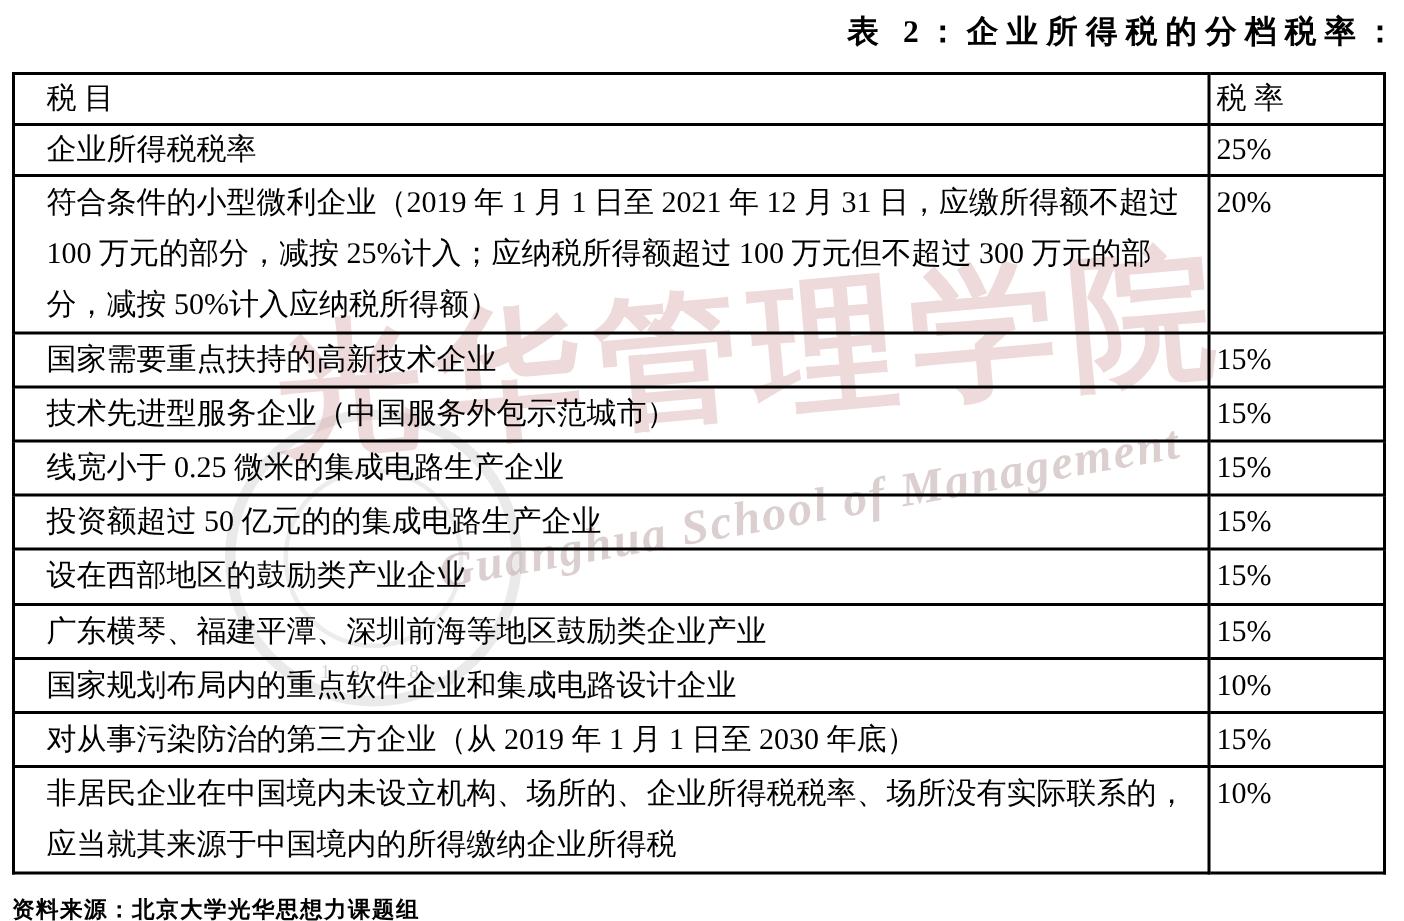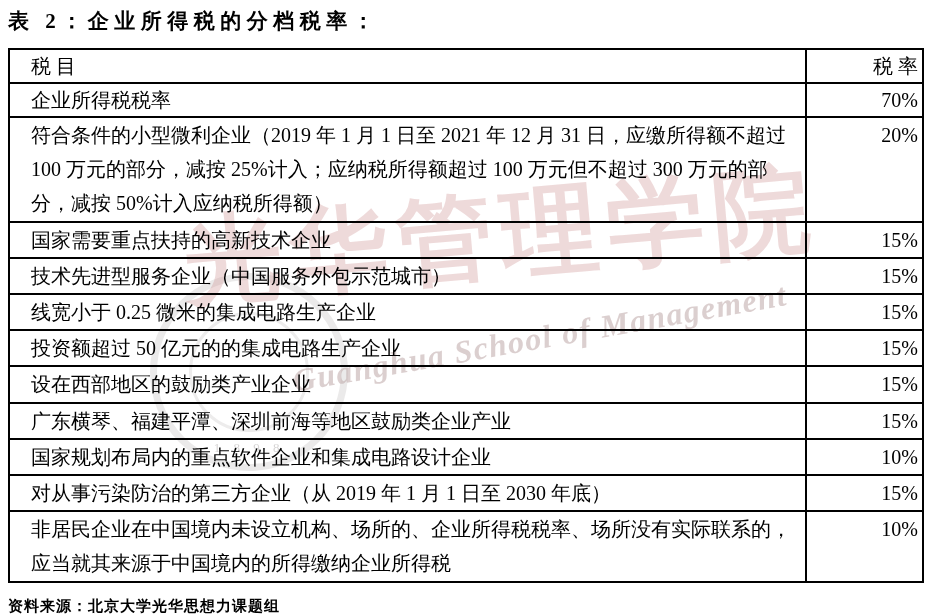--- a/index.html
+++ b/index.html
@@ -47,20 +47,21 @@
     transform: rotate(-10deg);
     transform-origin: left center;
   }
 
   
   .content { position: relative; z-index: 1; }
   .doc-title {
     margin: 7px 0 0 8px;
     font-size: 21px; font-weight: bold;
     letter-spacing: 5.5px;
+    text-align: right;
   }
   table.tax-table {
     margin: 13px 0 0 8px;
     width: 914px;
     border-collapse: collapse;
     table-layout: fixed;
     background: transparent;
     border-radius: 24px;
   }
   .tax-table td, .tax-table th {
@@ -70,21 +71,21 @@
     vertical-align: top;
     background: transparent;
   }
   .tax-table .col-item { width: 797px; }
   .tax-table .col-rate { width: 117px; }
   .tax-table td.item, .tax-table th.item {
     text-align: left;
     padding: 0 10px 0 21px;
   }
   .tax-table td.rate, .tax-table th.rate {
-    text-align: right;
+    text-align: left;
     padding: 0 4px;
   }
   .tax-table tr.hdr th { line-height: 32px; }
   .tax-table tr.r1 td { line-height: 32px; }
   .doc-source {
     margin: 14px 0 0 8px;
     font-size: 15px; font-weight: bold;
     letter-spacing: 1px;
   }
 </style>
@@ -110,21 +111,21 @@
         <col class="col-item">
         <col class="col-rate">
       </colgroup>
       <tbody>
         <tr class="hdr">
           <th class="item">税 目</th>
           <th class="rate">税 率</th>
         </tr>
         <tr class="r1">
           <td class="item">企业所得税税率</td>
-          <td class="rate">70%</td>
+          <td class="rate">25%</td>
         </tr>
         <tr>
           <td class="item">符合条件的小型微利企业（2019 年 1 月 1 日至 2021 年 12 月 31 日，应缴所得额不超过 100 万元的部分，减按 25%计入；应纳税所得额超过 100 万元但不超过 300 万元的部分，减按 50%计入应纳税所得额）</td>
           <td class="rate">20%</td>
         </tr>
         <tr>
           <td class="item">国家需要重点扶持的高新技术企业</td>
           <td class="rate">15%</td>
         </tr>
         <tr>

